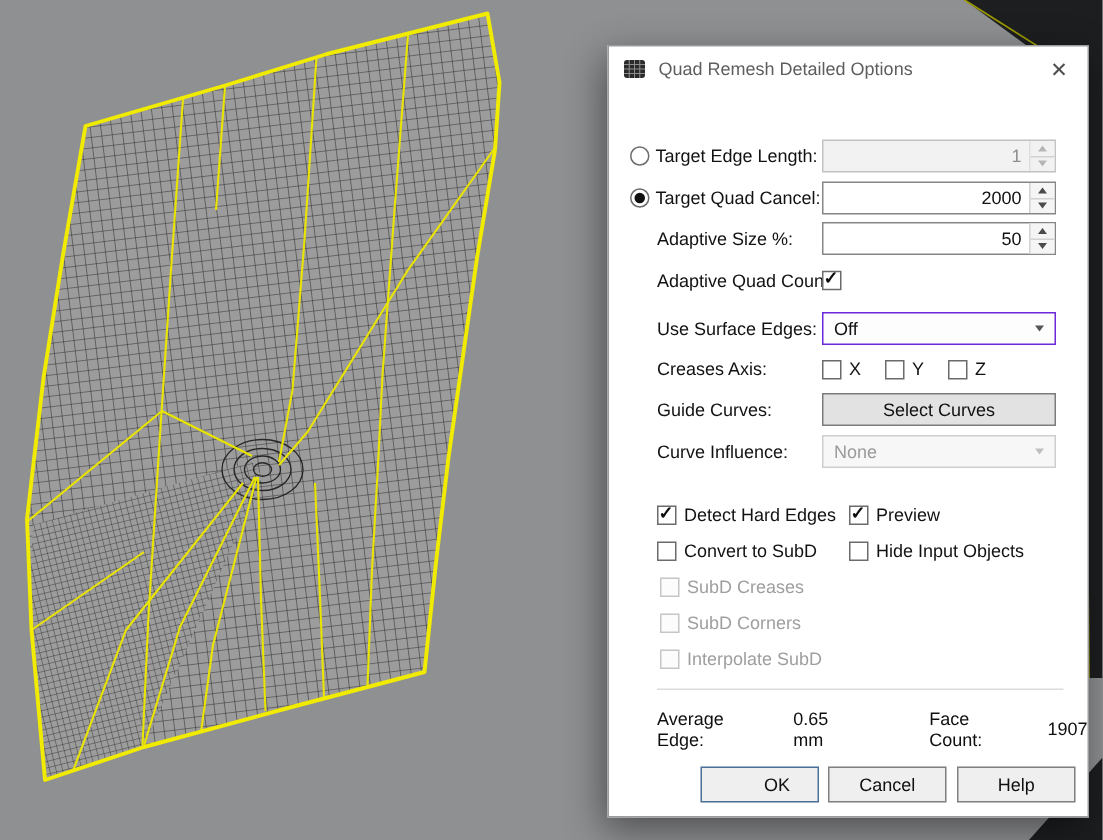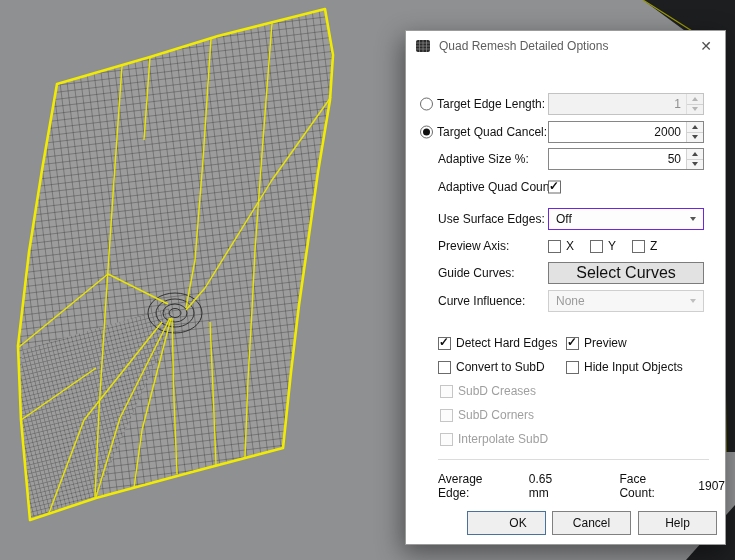--- a/index.html
+++ b/index.html
@@ -57,21 +57,21 @@
   .checkbox.disabled { border-color:#c6c6c6; background:#fcfcfc; }
   .cb-abs { position:absolute; left:142px; top:50%; transform:translateY(-50%); }
 
   .combo { border:1px solid #6d28d9; background:#fdfdfd; display:flex; align-items:center;
     justify-content:space-between; padding:0 7px; font-size:12px; color:#111; }
   .combo-arrow { width:0; height:0; border-left:3.5px solid transparent;
     border-right:3.5px solid transparent; border-top:4.5px solid #555; }
   .combo.disabled { border-color:#cfcfcf; background:#f7f7f7; color:#9b9b9b; }
   .combo.disabled .combo-arrow { border-top-color:#bfbfbf; }
 
-  .push-btn { border:1px solid #7c7c7c; background:#e2e2e2; font-size:16px; color:#111;
+  .push-btn { border:1px solid #7c7c7c; background:#e2e2e2; font-size:12px; color:#111;
     display:flex; align-items:center; justify-content:center; }
 
   .cb-item { position:absolute; top:50%; transform:translateY(-50%);
     display:flex; align-items:center; gap:5px; }
   .cb-lbl { font-size:12px; color:#121212; white-space:nowrap; }
   .cb-item.disabled .cb-lbl { color:#9f9f9f; }
 
   .separator { position:absolute; left:32px; right:16px; top:428px; height:1px; background:#dcdcdc; }
 
   .status-row { position:absolute; left:32px; top:441px; font-size:12px; color:#0f0f0f;
@@ -208,21 +208,21 @@
 
   <div class="row" style="top:177px">
     <span class="lbl">Use Surface Edges:</span>
     <div class="ctl combo">
       <span>Off</span>
       <span class="combo-arrow"></span>
     </div>
   </div>
 
   <div class="row" style="top:204px">
-    <span class="lbl">Preview Axis:</span>
+    <span class="lbl">Creases Axis:</span>
     <span class="cb-item" style="left:142px">
       <span class="checkbox"></span>
       <span class="cb-lbl">X</span>
     </span>
     <span class="cb-item" style="left:184px">
       <span class="checkbox"></span>
       <span class="cb-lbl">Y</span>
     </span>
     <span class="cb-item" style="left:226px">
       <span class="checkbox"></span>

